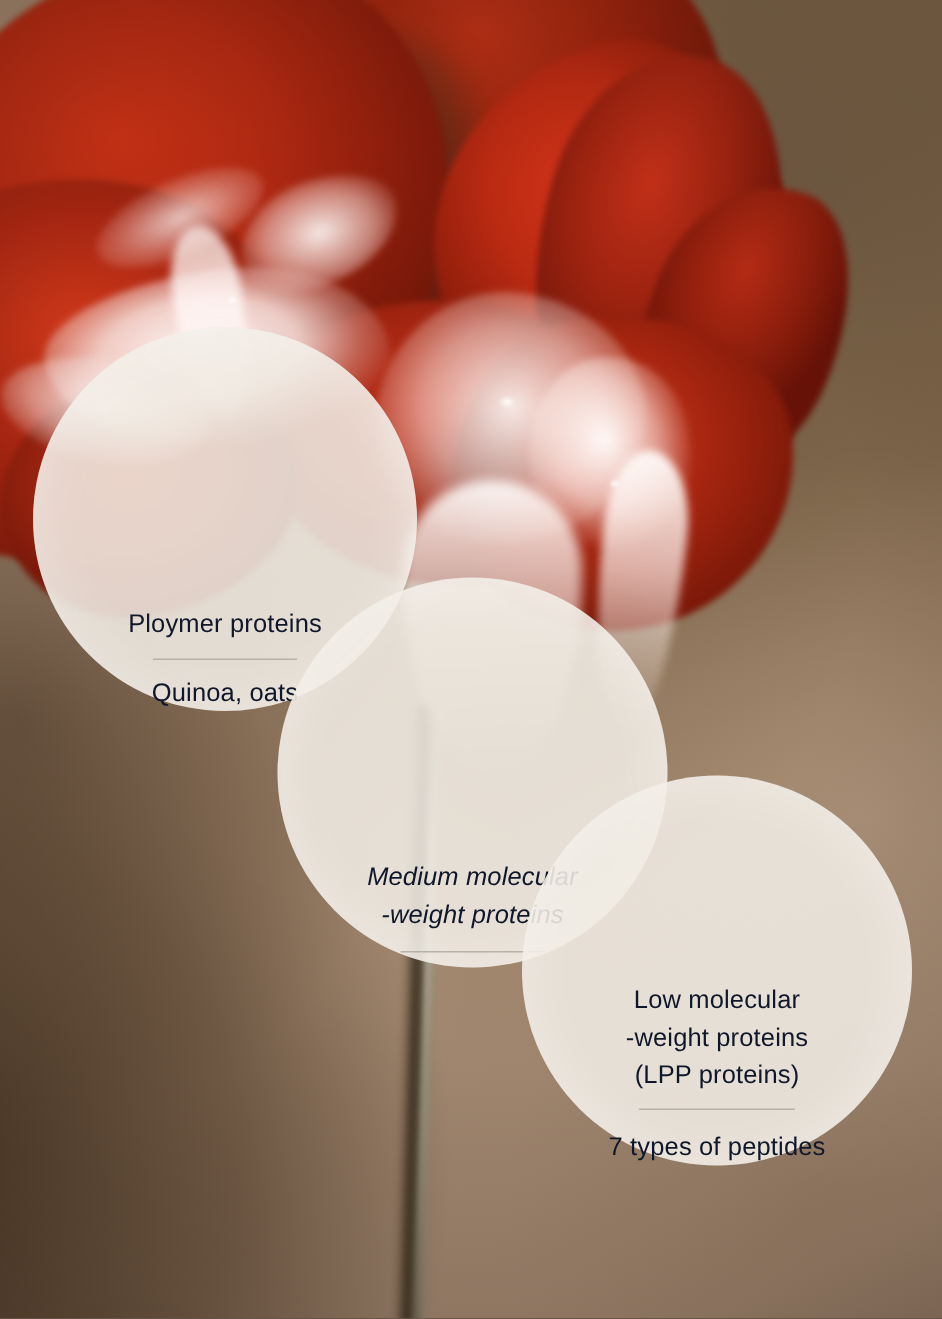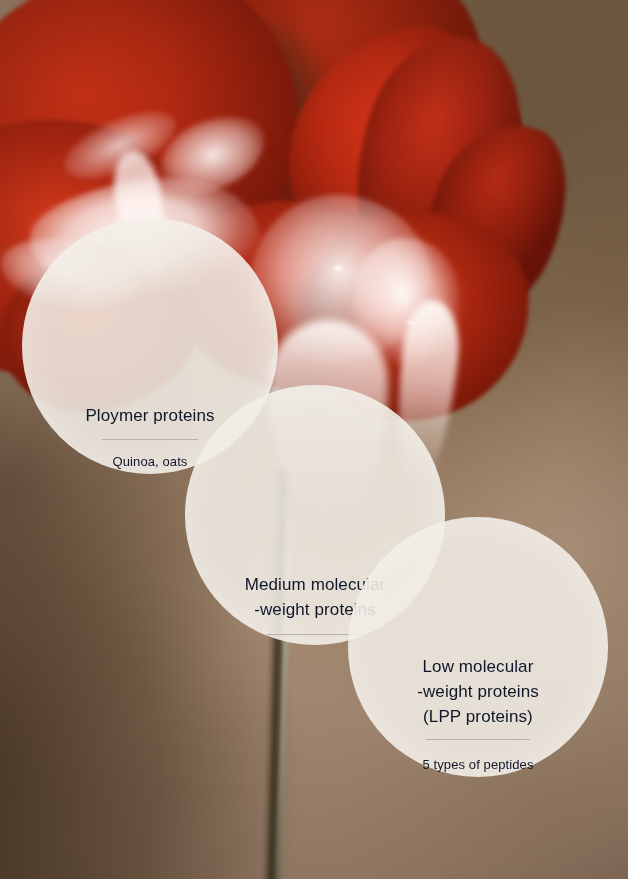--- a/index.html
+++ b/index.html
@@ -225,38 +225,38 @@
     background: rgba(240,236,228,0.88);
     box-shadow: inset 0 0 40px rgba(255,255,255,0.35);
     display: flex;
     flex-direction: column;
     align-items: center;
     justify-content: flex-end;
     text-align: center;
     color: #0f172a;
   }
   .bubble-1 { left: 22px;  top: 218px; width: 256px; height: 256px; }
-  .bubble-2 { left: 185px; top: 385px; width: 260px; height: 260px; }
+  .bubble-2 { left: 185px; top: 385px; width: 260px; height: 260px; font-style: italic; }
   .bubble-3 { left: 348px; top: 517px; width: 260px; height: 260px; }
 
   .b-title {
     font-size: 17px;
     line-height: 25px;
     letter-spacing: .1px;
     font-weight: 400;
     white-space: pre-line;
   }
   .b-div {
     width: 96px;
     height: 1px;
     background: #b6b2a8;
     margin: 13px 0 13px 0;
   }
   .b-sub {
-    font-size: 13px;
+    font-size: 17px;
     line-height: 25px;
     letter-spacing: .1px;
     font-weight: 400;
     white-space: pre-line;
   }
   .bubble-1 .b-div { margin: 11px 0 9px 0; }
   .bubble-2 .b-div { margin: 12px 0 10px 0; }
   .bubble-3 .b-div { margin: 10px 0 12px 0; width: 104px; }
 </style>
 </head>
@@ -313,16 +313,16 @@
     <div class="b-title">Medium molecular
 -weight proteins</div>
     <div class="b-div"></div>
   </div>
 
   <div class="bubble bubble-3">
     <div class="b-title">Low molecular
 -weight proteins
 (LPP proteins)</div>
     <div class="b-div"></div>
-    <div class="b-sub">5 types of peptides</div>
+    <div class="b-sub">7 types of peptides</div>
   </div>
 
 </div>
 
 </body></html>

